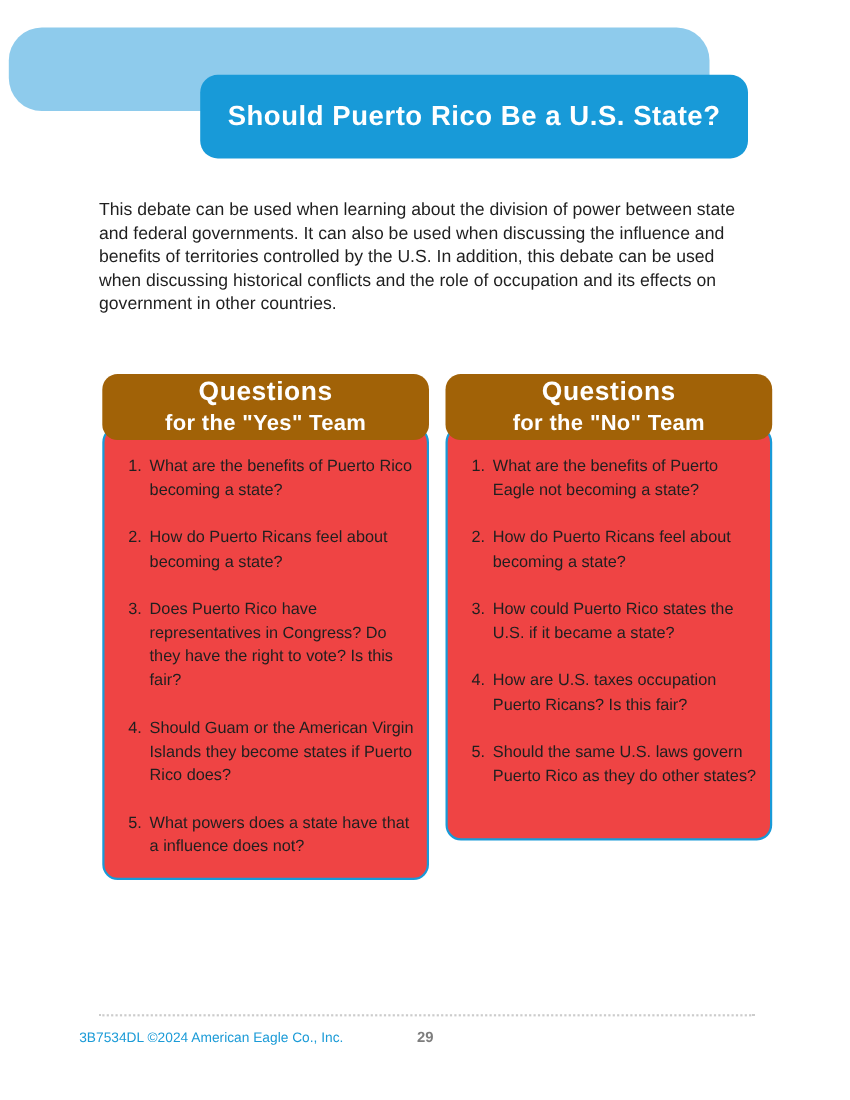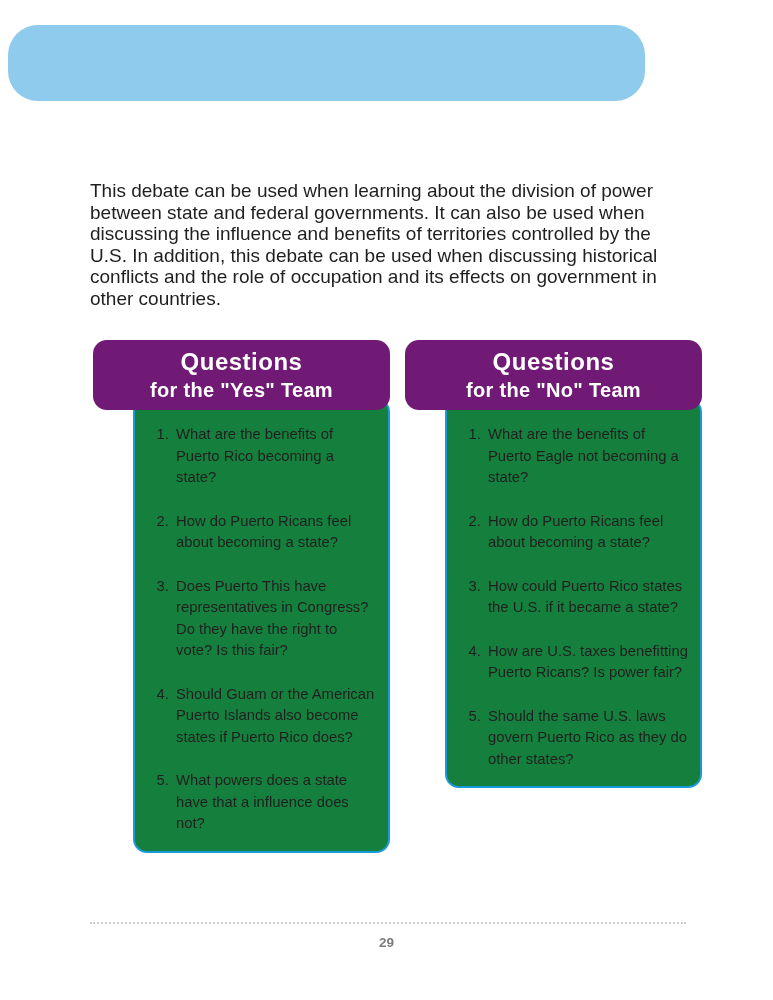--- a/index.html
+++ b/index.html
@@ -48,40 +48,40 @@
     text-align: center;
   }
 
   
   .intro {
     position: absolute;
     left: 90px;
     top: 180px;
     width: 602px;
     color: #1f1f1f;
-    font-size: 19px;
+    font-size: 16px;
     line-height: 21.5px;
     text-align: left;
   }
 
   
   .card {
     position: absolute;
     top: 340px;
     width: 297px;
   }
   .card.yes { left: 93px; }
   .card.no  { left: 405px; }
 
   .card-header {
     position: relative;
     z-index: 2;
-    background: #701a75;
+    background: #a16207;
     border-radius: 14px;
-    height: 70px;
+    height: 60px;
     display: flex;
     flex-direction: column;
     align-items: center;
     justify-content: center;
     color: #ffffff;
   }
   .card-header .h-line1 {
     font-size: 24px;
     font-weight: bold;
     line-height: 30px;
@@ -93,24 +93,23 @@
     line-height: 26px;
     letter-spacing: 0.3px;
   }
 
   .card-body {
     position: relative;
     z-index: 1;
     margin-top: -12px;
     border: 2.5px solid #189ad8;
     border-radius: 14px;
-    background: #15803d;
+    background: #ef4444;
     padding: 24px 12px 16px 6px;
     box-sizing: border-box;
-    margin-left: 40px;
   }
   .card.yes .card-body { min-height: 370px; }
   .card.no  .card-body { min-height: 376px; }
 
   .q-list {
     margin: 0;
     padding: 0 0 0 32px;
     color: #1f1f1f;
     font-size: 14.8px;
     line-height: 21.5px;
@@ -147,51 +146,55 @@
     font-weight: bold;
   }
 </style>
 </head>
 <body>
 
 <div class="page">
 
   <div class="band"></div>
 
+  <div class="title-plate">
+    <div class="title-text">Should Puerto Rico Be a U.S. State?</div>
+  </div>
 
   <div class="intro">This debate can be used when learning about the division of power between state and federal governments. It can also be used when discussing the influence and benefits of territories controlled by the U.S. In addition, this debate can be used when discussing historical conflicts and the role of occupation and its effects on government in other countries.</div>
 
   <div class="card yes">
     <div class="card-header">
       <div class="h-line1">Questions</div>
       <div class="h-line2">for the "Yes" Team</div>
     </div>
     <div class="card-body">
       <ol class="q-list">
         <li>What are the benefits of Puerto Rico becoming a state?</li>
         <li>How do Puerto Ricans feel about becoming a state?</li>
-        <li>Does Puerto This have representatives in Congress? Do they have the right to vote? Is this fair?</li>
-        <li>Should Guam or the American Puerto Islands also become states if Puerto Rico does?</li>
+        <li>Does Puerto Rico have representatives in Congress? Do they have the right to vote? Is this fair?</li>
+        <li>Should Guam or the American Virgin Islands they become states if Puerto Rico does?</li>
         <li>What powers does a state have that a influence does not?</li>
       </ol>
     </div>
   </div>
 
   <div class="card no">
     <div class="card-header">
       <div class="h-line1">Questions</div>
       <div class="h-line2">for the "No" Team</div>
     </div>
     <div class="card-body">
       <ol class="q-list">
         <li>What are the benefits of Puerto Eagle not becoming a state?</li>
         <li>How do Puerto Ricans feel about becoming a state?</li>
         <li>How could Puerto Rico states the U.S. if it became a state?</li>
-        <li>How are U.S. taxes benefitting Puerto Ricans? Is power fair?</li>
+        <li>How are U.S. taxes occupation Puerto Ricans? Is this fair?</li>
         <li>Should the same U.S. laws govern Puerto Rico as they do other states?</li>
       </ol>
     </div>
   </div>
 
   <div class="footer-rule"></div>
+  <div class="footer-left">3B7534DL ©2024 American Eagle Co., Inc.</div>
   <div class="footer-page">29</div>
 
 </div>
 
 </body></html>

